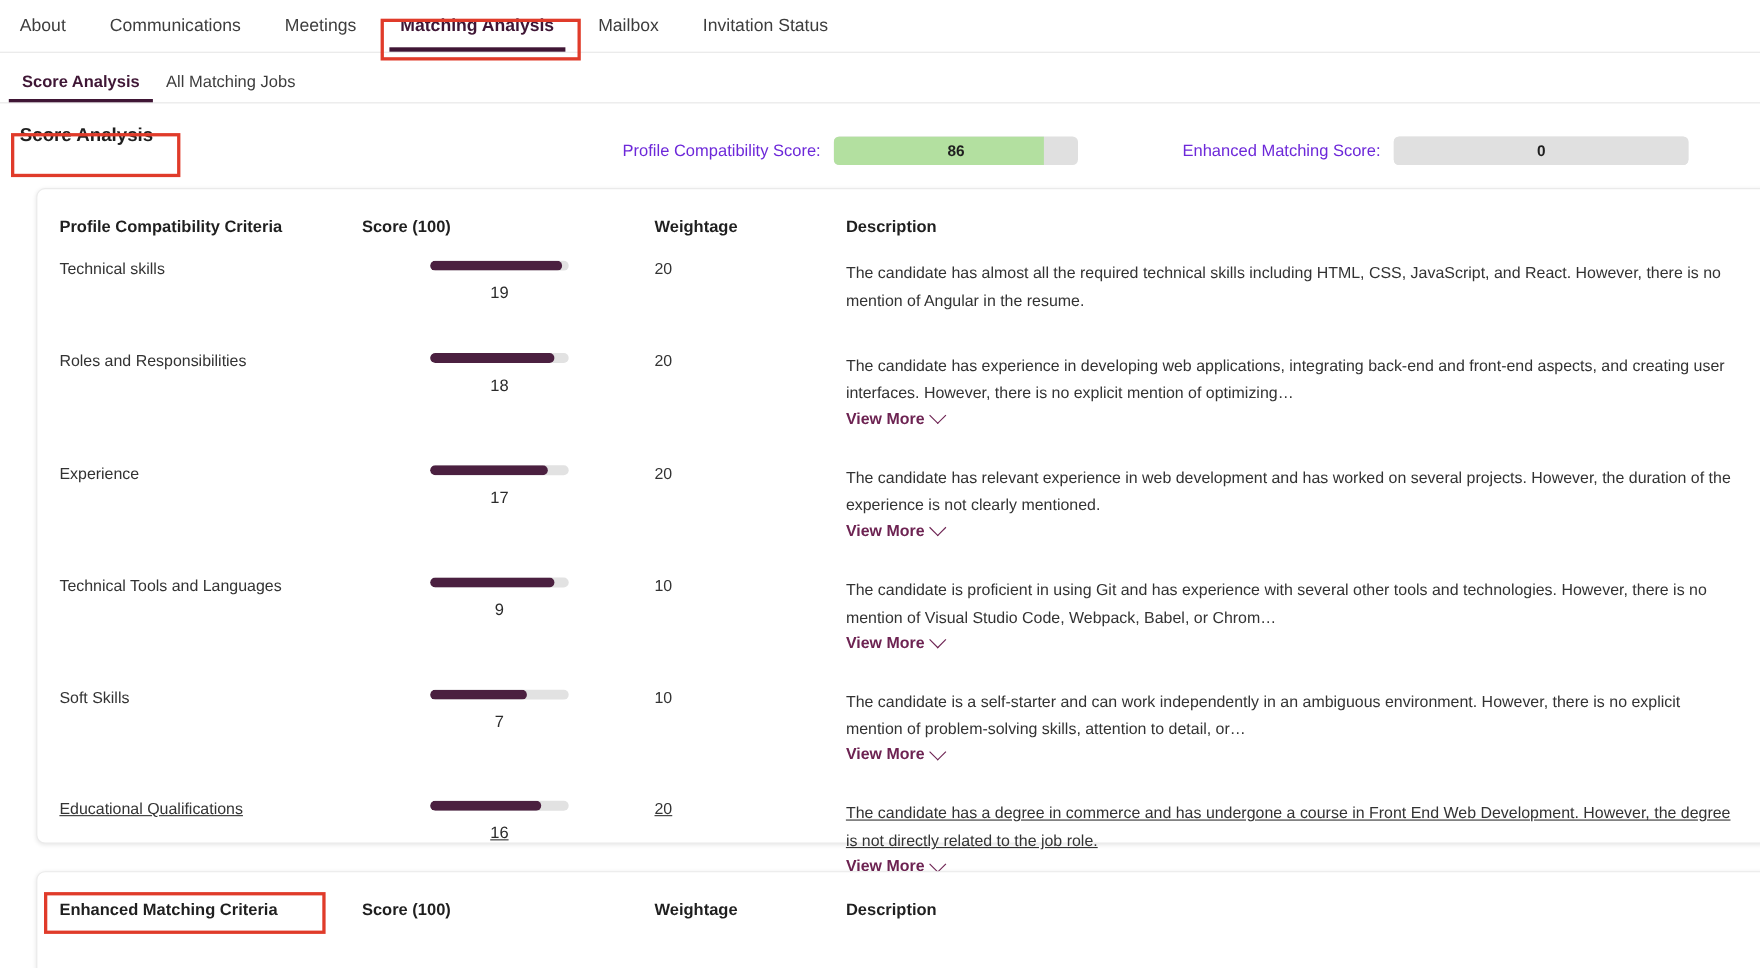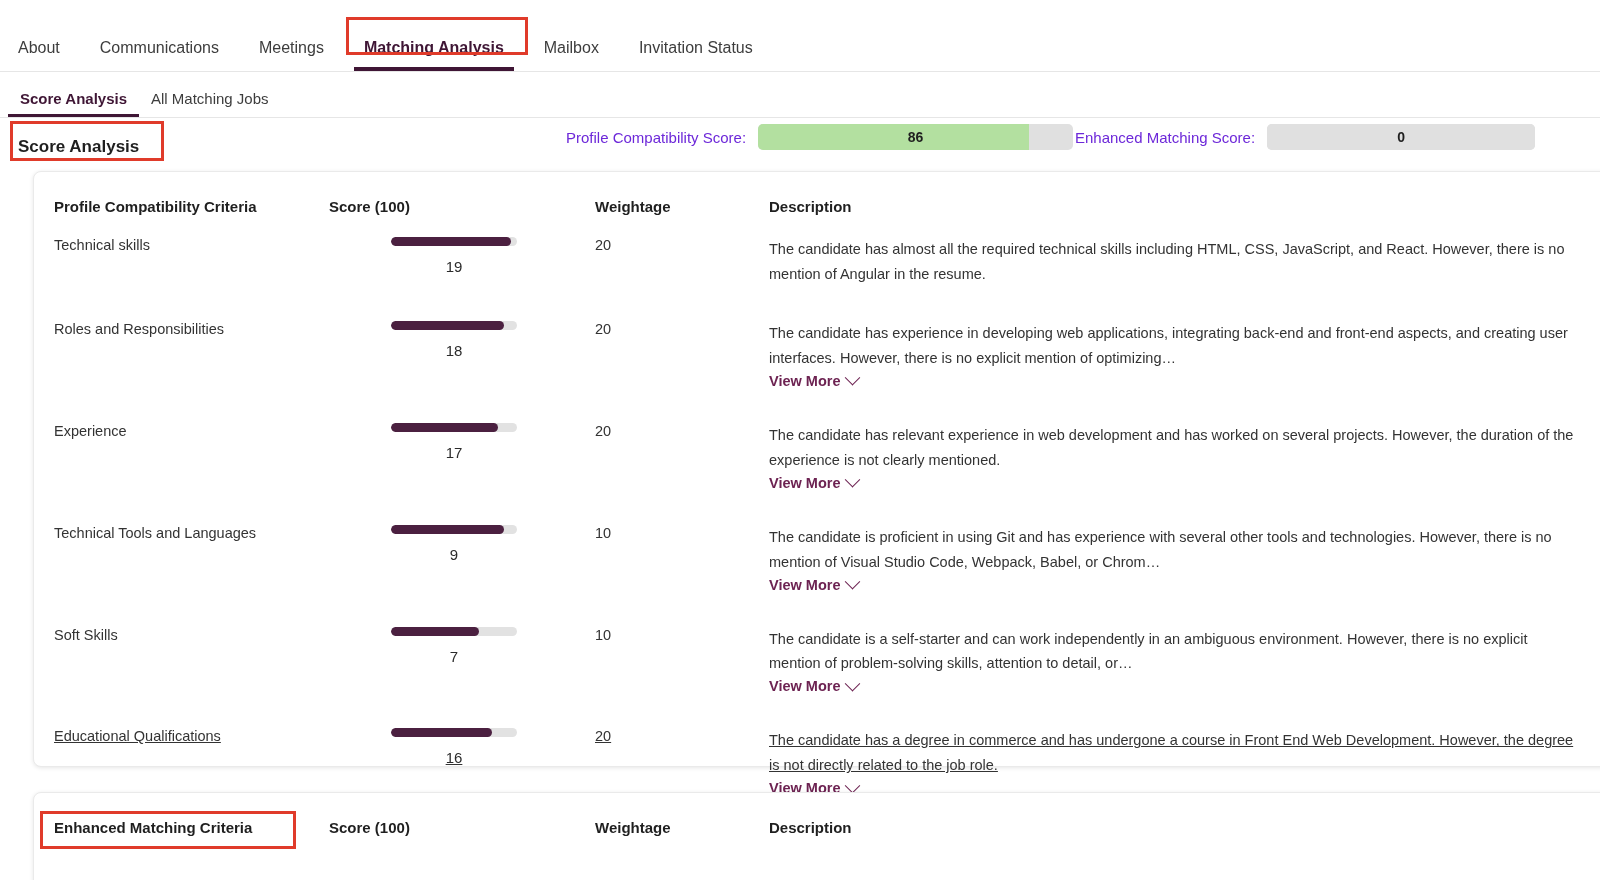--- a/index.html
+++ b/index.html
@@ -8,21 +8,21 @@
     height: 880px;
     background: #ffffff;
     font-family: "Liberation Sans", sans-serif;
     color: #2b2b2b;
     overflow: hidden;
   }
 
   
   .topnav {
     position: relative;
-    height: 72px;
+    height: 48px;
     display: flex;
     align-items: flex-end;
     padding: 0 0 0 18px;
     border-bottom: 1px solid #e6e6e6;
   }
   .topnav-item {
     font-size: 16px;
     color: #3d3d3d;
     padding: 0 0 14px 0;
     margin-right: 40px;
@@ -119,21 +119,21 @@
     position: absolute;
     left: 0; right: 0; top: 0; bottom: 0;
     display: flex;
     align-items: center;
     justify-content: center;
     font-size: 14px;
     font-weight: bold;
     color: #1f1f1f;
   }
   #grp-profile { left: 566px; top: 124px; }
-  #grp-profile .score-track { width: 315px; }
+  #grp-profile .score-track { width: 222px; }
   #grp-enhanced { left: 1075px; top: 124px; }
   #grp-enhanced .score-track { width: 268px; }
   #grp-enhanced .score-fill { background: #e0e0e0; }
 
   
   .card {
     position: absolute;
     left: 33px;
     width: 1577px;
     background: #fff;

